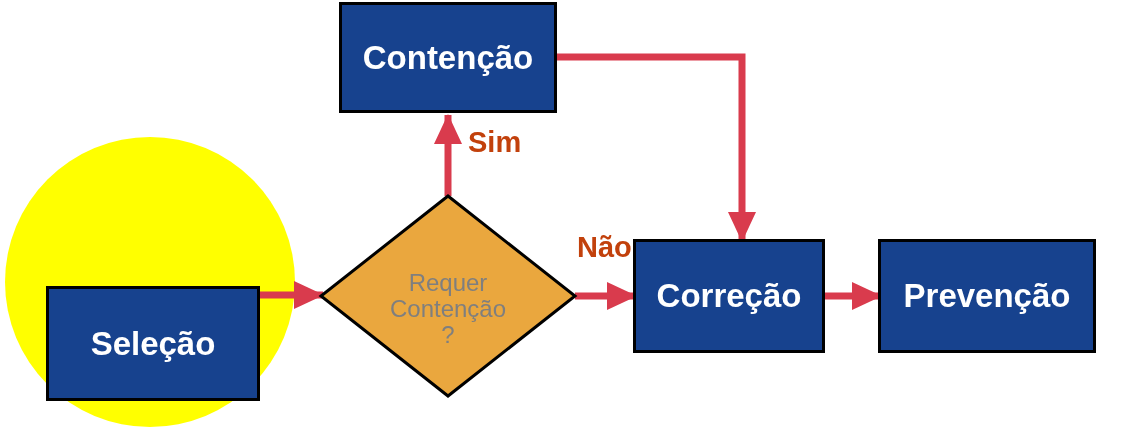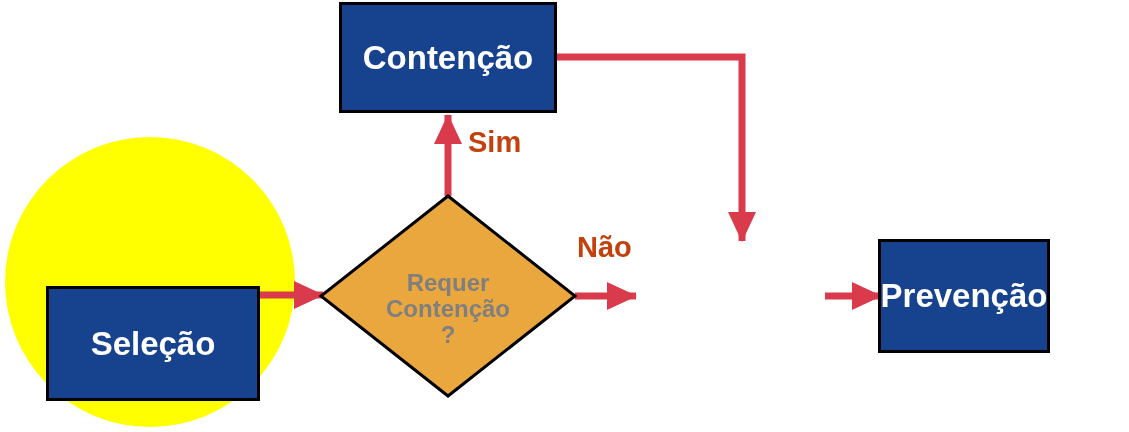--- a/index.html
+++ b/index.html
@@ -57,33 +57,33 @@
     display: flex;
     align-items: center;
     justify-content: center;
     font-weight: bold;
     font-size: 33px;
     z-index: 3;
   }
   .node-selecao   { left: 46px;  top: 238px; width: 214px; height: 115px; margin-top: 48px; }
   .node-contencao { left: 339px; top: 2px;   width: 218px; height: 111px; }
   .node-correcao  { left: 633px; top: 239px; width: 192px; height: 114px; }
-  .node-prevencao { left: 878px; top: 239px; width: 172px; height: 114px; }
+  .node-prevencao { left: 878px; top: 239px; width: 218px; height: 114px; }
   .diamond-label {
     position: absolute;
     left: 321px; top: 196px;
     width: 254px; height: 200px;
     padding-top: 26px;
     display: flex;
     flex-direction: column;
     align-items: center;
     justify-content: center;
     text-align: center;
     color: var(--diamond-text);
-    font-weight: bold;
+    font-weight: normal;
     font-size: 24px;
     line-height: 26px;
     z-index: 3;
   }
   .edge-label {
     position: absolute;
     color: #c2410c;
     font-weight: bold;
     font-size: 29px;
     line-height: 30px;
@@ -127,20 +127,23 @@
   <div class="node-box node-contencao">
     <span>Contenção</span>
   </div>
 
   <div class="diamond-label">
     <span>Requer</span>
     <span>Contenção</span>
     <span>?</span>
   </div>
 
+  <div class="node-box node-correcao">
+    <span>Correção</span>
+  </div>
 
   <div class="node-box node-prevencao">
     <span>Prevenção</span>
   </div>
 
   <div class="edge-label edge-label-sim">Sim</div>
   <div class="edge-label edge-label-nao">Não</div>
 
 </div>
 

